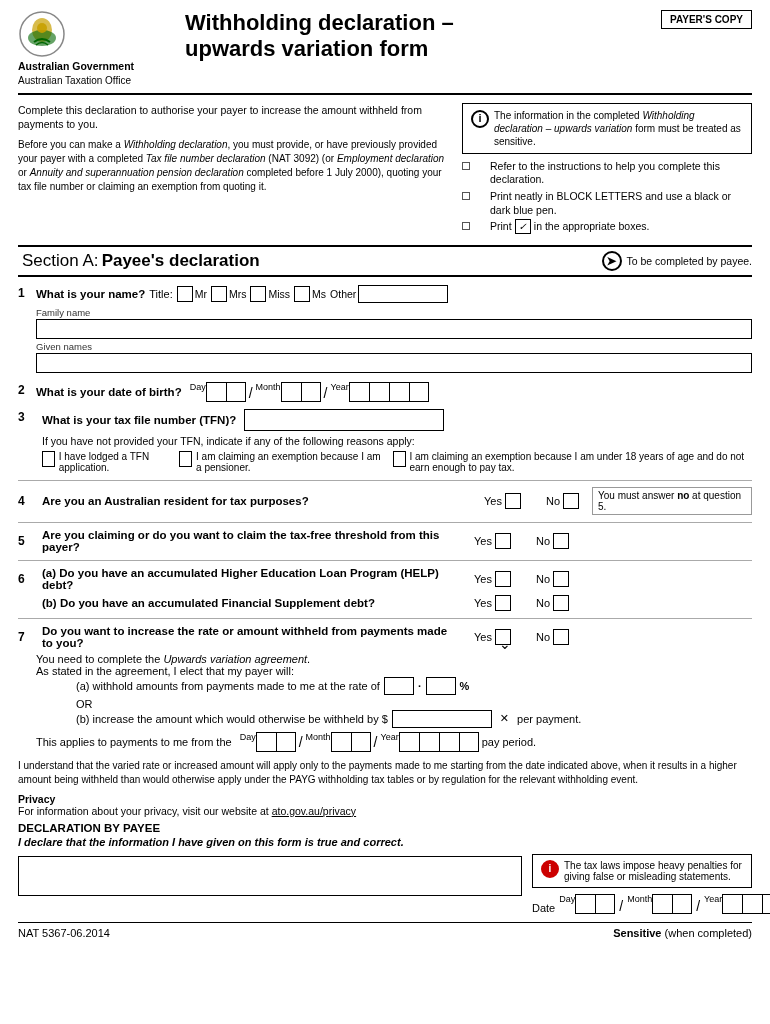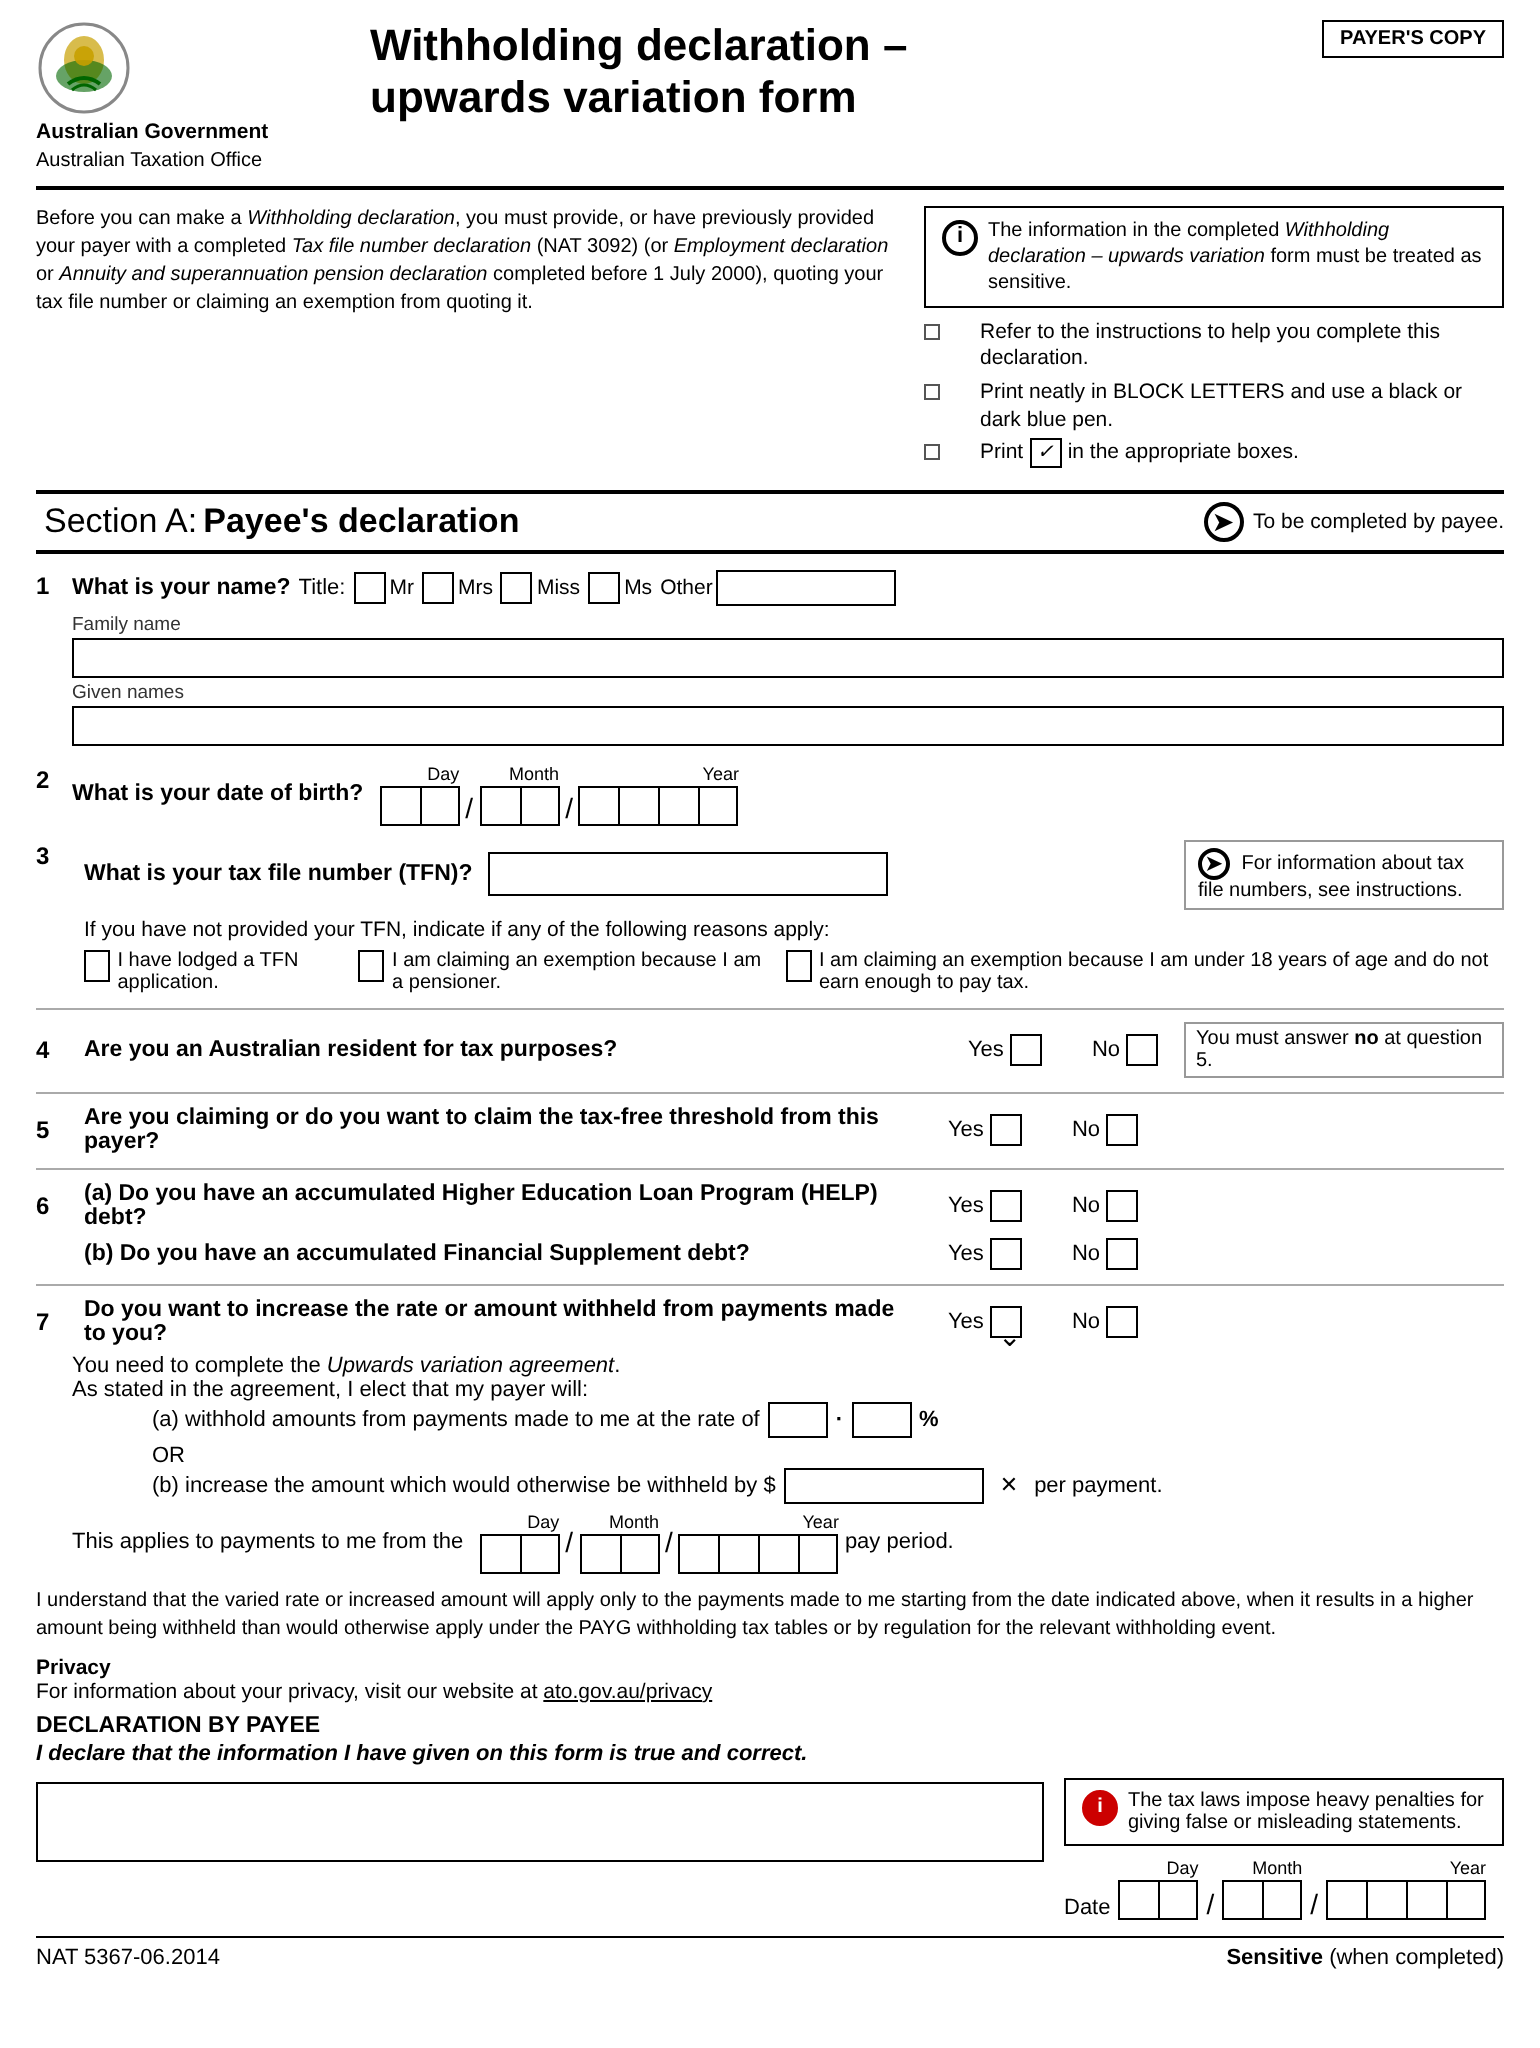--- a/index.html
+++ b/index.html
@@ -202,22 +202,22 @@
       height: 20px;
       display: block;
     }
     .date-label {
       font-size: 9px;
       margin-bottom: 1px;
       text-align: center;
     }
     .date-seg-group {
       display: flex;
-      flex-direction: column;
-      align-items: flex-end;
+      flex-direction: row;
+      align-items: flex-start;
     }
     .date-cell {
       width: 20px;
       height: 20px;
       border: 1px solid #000;
       border-right: none;
     }
     .date-cell:last-child {
       border-right: 1px solid #000;
     }
@@ -344,20 +344,21 @@
       <h1>
         <span>Withholding declaration –</span><br>
         <span>upwards variation form</span>
       </h1>
     </div>
     <div class="payers-copy">PAYER'S COPY</div>
   </div>
 
   <div class="intro-area">
     <div class="intro-left">
+      <p style="margin-bottom:6px;">Complete this declaration to authorise your payer to increase the amount withheld from payments to you.</p>
       <p style="font-size:10px; line-height:1.4;">
         Before you can make a <span class="italic">Withholding declaration</span>, you must provide, or have previously provided your payer with a completed <span class="italic">Tax file number declaration</span> (NAT 3092) (or <span class="italic">Employment declaration</span> or <span class="italic">Annuity and superannuation pension declaration</span> completed before 1 July 2000), quoting your tax file number or claiming an exemption from quoting it.
       </p>
     </div>
     <div class="intro-right">
       <div class="info-box">
         <div class="info-icon">i</div>
         <span style="font-size:10px; line-height:1.3;">The information in the completed <span class="italic">Withholding declaration – upwards variation</span> form must be treated as sensitive.</span>
       </div>
       <ul class="bullet-list">
@@ -466,24 +467,20 @@
     </div>
   </div>
 
   <div class="form-row">
     <div style="display:flex; align-items:flex-start; gap:6px;">
       <div class="q-num">3</div>
       <div style="flex:1;">
         <div style="display:flex; align-items:center; gap:8px;">
           <span class="q-label">What is your tax file number (TFN)?</span>
           <input type="text" style="width: 200px; height: 22px; border: 1px solid rgb(0, 0, 0);">
-          <div style="border:1px solid #999; padding:3px 6px; font-size:10px; max-width:160px; margin-left:auto;">
-            <div class="arrow-circle" style="width:16px;height:16px;font-size:10px;display:inline-flex;vertical-align:middle;margin-right:3px;">➤</div>
-            <span>For information about tax file numbers, see instructions.</span>
-          </div>
         </div>
         <div style="font-size:10.5px; margin-top:4px;">If you have not provided your TFN, indicate if any of the following reasons apply:</div>
         <div class="tfn-exempt-row">
           <div class="tfn-exempt-item">
             <span class="tick-box"></span>
             <span>I have lodged a TFN application.</span>
           </div>
           <div class="tfn-exempt-item">
             <span class="tick-box"></span>
             <span>I am claiming an exemption because I am a pensioner.</span>

